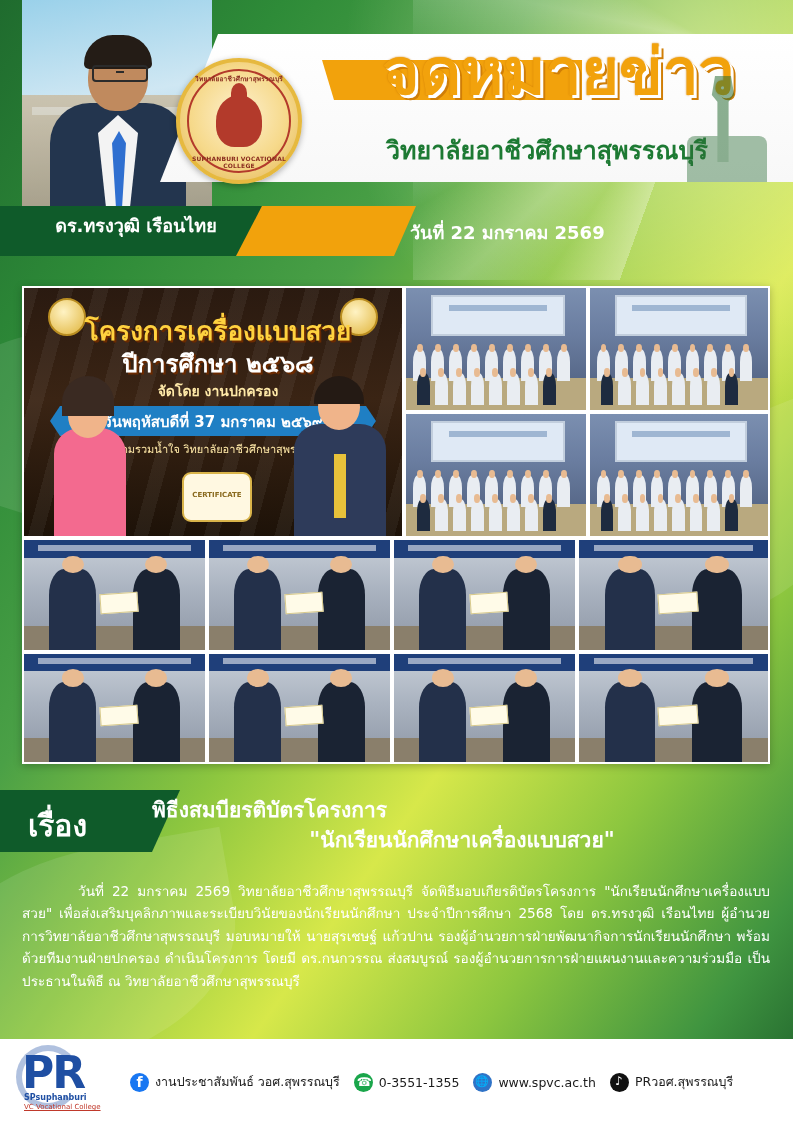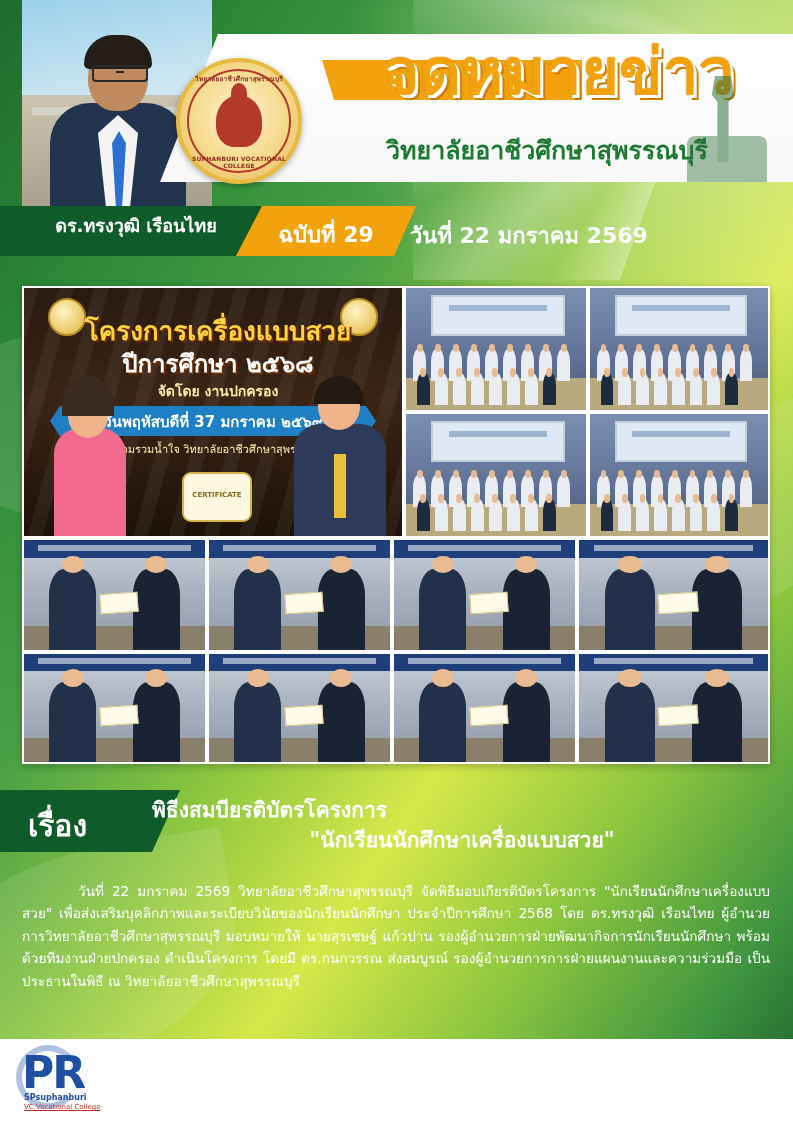--- a/index.html
+++ b/index.html
@@ -94,21 +94,21 @@
   .infobar .name{position:absolute;left:14px;top:5px;width:244px;text-align:center;
     color:#ffffff;font-size:18px;font-weight:bold;}
   .infobar .role{position:absolute;left:8px;top:28px;width:244px;text-align:center;
     color:#e7f2e0;font-size:11px;}
   .infobar .issuebox{
     position:absolute;left:236px;top:0;width:180px;height:50px;background:#f2a20c;
     clip-path:polygon(26px 0,180px 0,158px 50px,0 50px);
   }
   .infobar .issue{position:absolute;left:248px;top:11px;width:156px;text-align:center;
     color:#ffffff;font-size:22px;font-weight:bold;}
-  .infobar .date{position:absolute;left:410px;top:12px;color:#ffffff;font-size:22px;font-weight:bold;}
+  .infobar .date{position:absolute;left:410px;top:12px;color:#ffffff;font-size:18px;font-weight:bold;}
 
   
   .collage{position:absolute;left:22px;top:286px;width:748px;height:478px;
     background:#ffffff;padding:0;box-shadow:0 2px 8px rgba(0,0,0,.25);}
   .cell{position:absolute;overflow:hidden;background:#20304a;}
   .poster{
     position:absolute;left:2px;top:2px;width:378px;height:248px;overflow:hidden;
     background:linear-gradient(180deg,#2a1a10 0%,#3a2414 45%,#1d1208 100%);
   }
   .poster .sheen{position:absolute;inset:0;background:
@@ -233,21 +233,20 @@
       <div class="ring"></div>
       <div class="txt-top">วิทยาลัยอาชีวศึกษาสุพรรณบุรี</div>
       <div class="emblem"></div>
       <div class="txt-bot">SUPHANBURI VOCATIONAL COLLEGE</div>
     </div>
 
     <div class="infobar">
       <div class="namebox"></div>
       <div class="name">ดร.ทรงวุฒิ เรือนไทย</div>
       <div class="issuebox"></div>
-      <div class="issue">ฉบับที่  29</div>
       <div class="date">วันที่ 22 มกราคม 2569</div>
     </div>
   </div>
 
   <div class="collage">
 
     <div class="poster">
       <div class="sheen"></div>
       <div class="medal left"></div>
       <div class="medal right"></div>
@@ -469,14 +468,32 @@
     <p>วันที่ 22 มกราคม 2569 วิทยาลัยอาชีวศึกษาสุพรรณบุรี จัดพิธีมอบเกียรติบัตรโครงการ "นักเรียนนักศึกษาเครื่องแบบสวย" เพื่อส่งเสริมบุคลิกภาพและระเบียบวินัยของนักเรียนนักศึกษา ประจำปีการศึกษา 2568 โดย ดร.ทรงวุฒิ เรือนไทย ผู้อำนวยการวิทยาลัยอาชีวศึกษาสุพรรณบุรี มอบหมายให้ นายสุรเชษฐ์ แก้วปาน รองผู้อำนวยการฝ่ายพัฒนากิจการนักเรียนนักศึกษา พร้อมด้วยทีมงานฝ่ายปกครอง ดำเนินโครงการ โดยมี ดร.กนกวรรณ ส่งสมบูรณ์ รองผู้อำนวยการการฝ่ายแผนงานและความร่วมมือ เป็นประธานในพิธี ณ วิทยาลัยอาชีวศึกษาสุพรรณบุรี</p>
   </div>
 
   <div class="footer">
     <div class="logo">
       <div class="swirl"></div>
       <div class="pr">PR</div>
       <div class="sub1">SPsuphanburi</div>
       <div class="sub2">VC Vocational College</div>
     </div>
+    <div class="contacts">
+      <div class="item">
+        <span class="ico fb"></span>
+        <span>งานประชาสัมพันธ์ วอศ.สุพรรณบุรี</span>
+      </div>
+      <div class="item">
+        <span class="ico ph"></span>
+        <span>0-3551-1355</span>
+      </div>
+      <div class="item">
+        <span class="ico web"></span>
+        <span>www.spvc.ac.th</span>
+      </div>
+      <div class="item">
+        <span class="ico tt"></span>
+        <span>PRวอศ.สุพรรณบุรี</span>
+      </div>
+    </div>
   </div>
 </div>
 
 </body></html>

